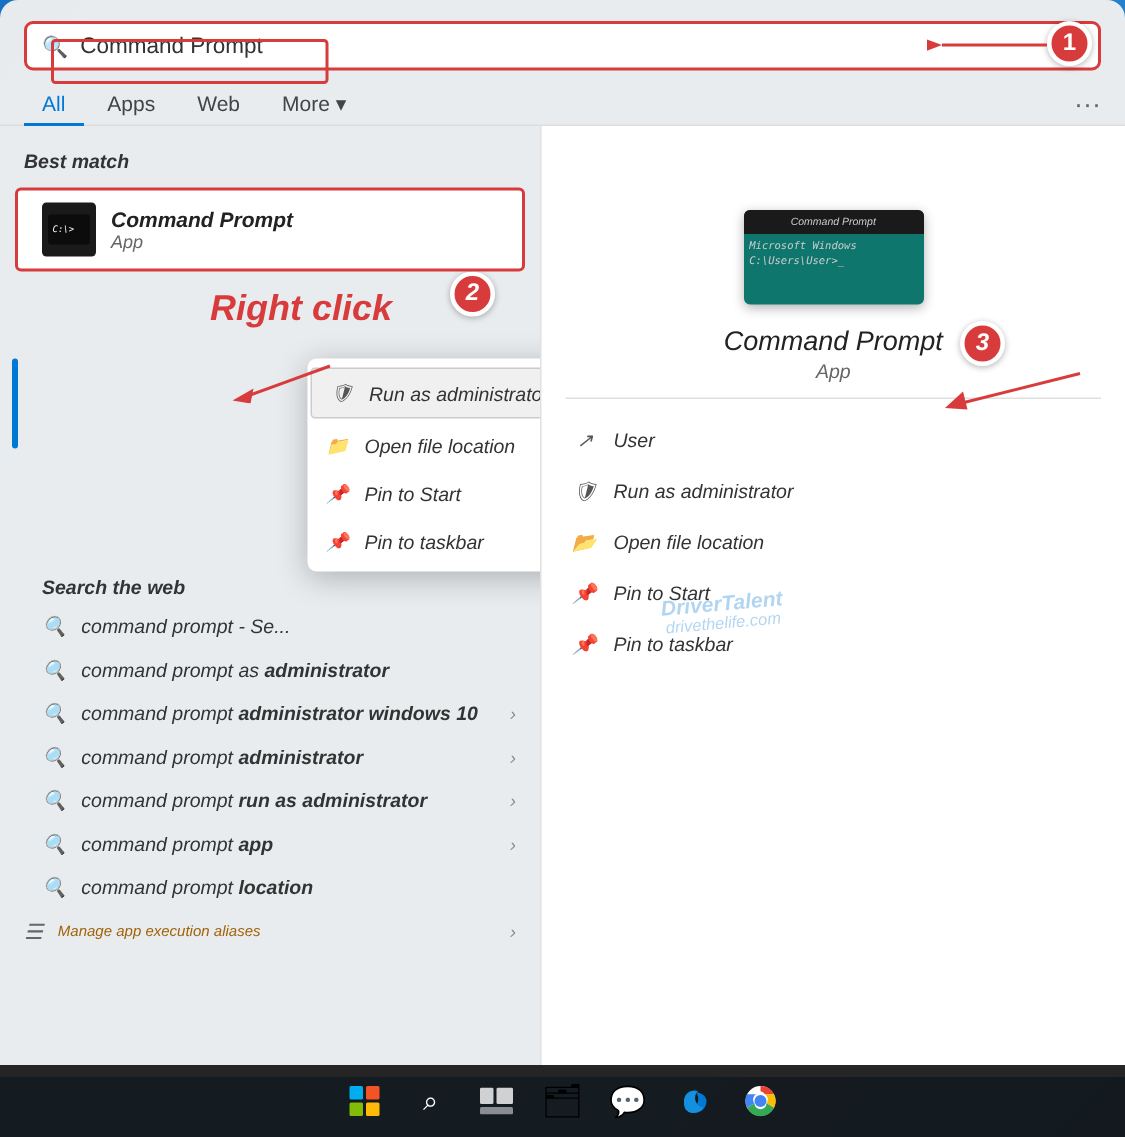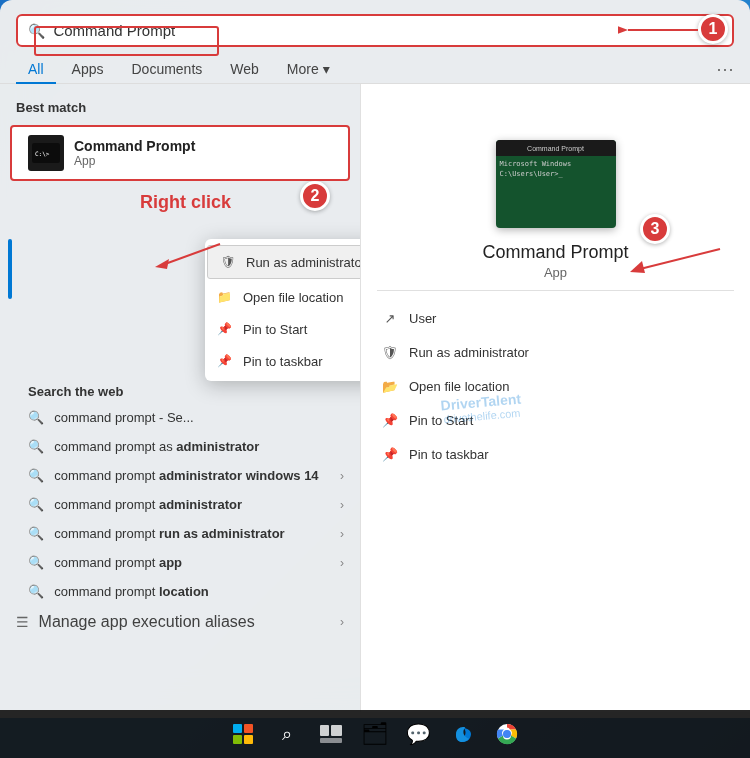--- a/index.html
+++ b/index.html
@@ -108,20 +108,21 @@
       margin-left: auto;
       color: #666;
       font-size: 18px;
       cursor: pointer;
     }
 
     
     .main-content {
       display: flex;
       height: calc(718px - 90px);
+      font-style: italic;
     }
 
     
     .left-panel {
       width: 360px;
       padding: 10px 0;
       overflow-y: auto;
       position: relative;
     }
 
@@ -183,21 +184,21 @@
     .best-match-type {
       font-size: 12px;
       color: #666;
     }
 
     
     .right-click-label {
       position: absolute;
       top: 108px;
       left: 140px;
-      font-size: 18px;
+      font-size: 24px;
       font-weight: bold;
       color: #d83b3b;
       z-index: 10;
     }
 
     
     .context-menu {
       position: absolute;
       top: 155px;
       left: 205px;
@@ -281,22 +282,22 @@
       align-items: center;
       padding: 7px 16px;
       cursor: pointer;
     }
     .settings-item-icon {
       color: #666;
       font-size: 14px;
       margin-right: 10px;
     }
     .settings-item-text {
-      font-size: 16px;
-      color: #404040;
+      font-size: 10px;
+      color: #a16207;
       flex: 1;
     }
     .settings-item-arrow {
       color: #888;
       font-size: 12px;
     }
 
     
     .right-panel {
       flex: 1;
@@ -304,22 +305,22 @@
       border-left: 1px solid #e0e0e0;
       padding: 16px;
       display: flex;
       flex-direction: column;
       position: relative;
     }
 
     
     .cmd-preview {
       width: 120px;
-      height: 88px;
-      background: #14532d;
+      height: 63px;
+      background: #0f766e;
       border-radius: 4px;
       margin: 10px auto 10px auto;
       position: relative;
       overflow: hidden;
       box-shadow: 0 2px 8px rgba(0,0,0,0.3);
     }
     .cmd-preview-header {
       height: 16px;
       background: #1a1a1a;
       display: flex;
@@ -512,21 +513,20 @@
       <defs>
         <marker id="arr" markerWidth="8" markerHeight="8" refX="0" refY="3" orient="auto">
           <path d="M8,0 L0,3 L8,6 Z" fill="#d83b3b"></path>
         </marker>
       </defs>
     </svg>
 
     <div class="nav-tabs">
       <div class="nav-tab active">All</div>
       <div class="nav-tab">Apps</div>
-      <div class="nav-tab">Documents</div>
       <div class="nav-tab">Web</div>
       <div class="nav-tab">More ▾</div>
       <div class="nav-dots">···</div>
     </div>
 
     <div class="main-content">
 
       <div class="left-panel">
 
         <div class="section-label">Best match</div>
@@ -579,21 +579,21 @@
           <div class="search-result-item">
             <span class="search-result-icon">🔍</span>
             <span class="search-result-text">command prompt - Se...</span>
           </div>
           <div class="search-result-item">
             <span class="search-result-icon">🔍</span>
             <span class="search-result-text">command prompt as <strong>administrator</strong></span>
           </div>
           <div class="search-result-item">
             <span class="search-result-icon">🔍</span>
-            <span class="search-result-text">command prompt <strong>administrator windows 14</strong></span>
+            <span class="search-result-text">command prompt <strong>administrator windows 10</strong></span>
             <span class="search-result-arrow">›</span>
           </div>
           <div class="search-result-item">
             <span class="search-result-icon">🔍</span>
             <span class="search-result-text">command prompt <strong>administrator</strong></span>
             <span class="search-result-arrow">›</span>
           </div>
           <div class="search-result-item">
             <span class="search-result-icon">🔍</span>
             <span class="search-result-text">command prompt <strong>run as administrator</strong></span>

